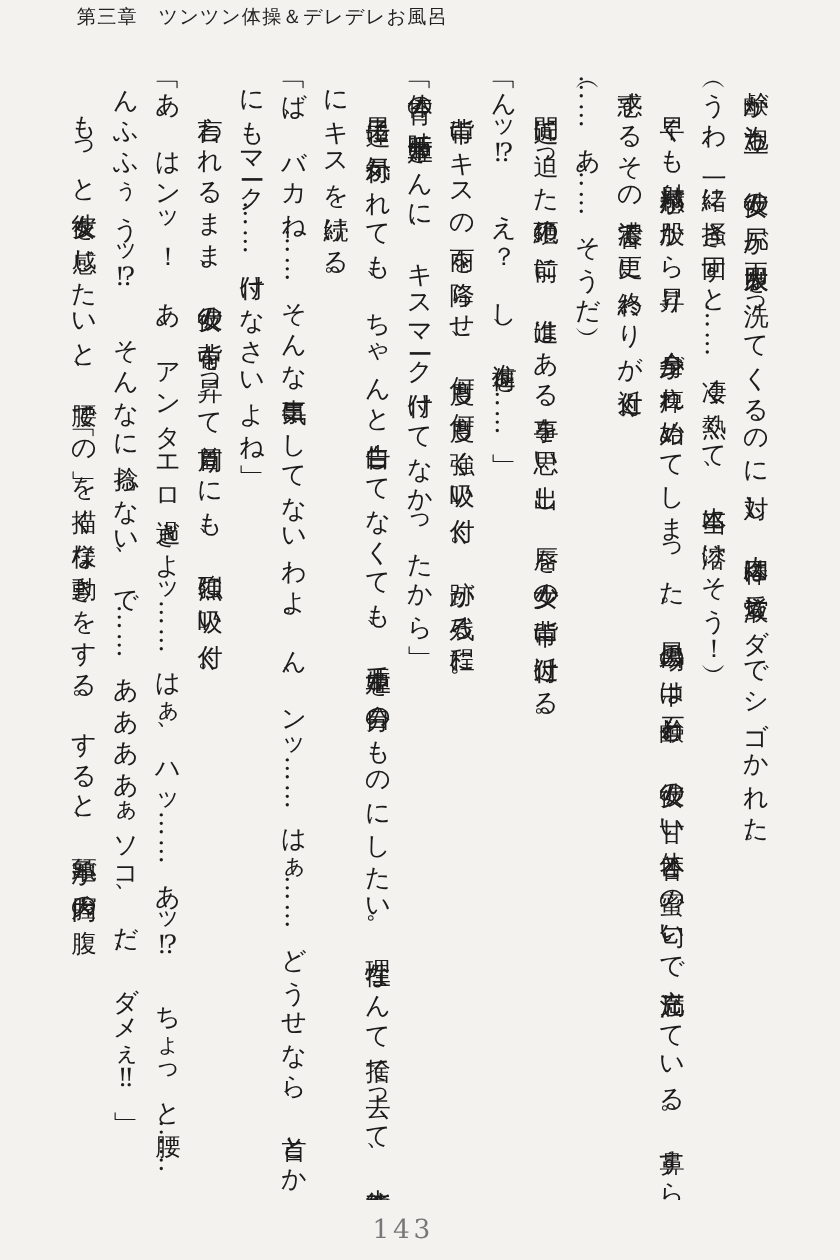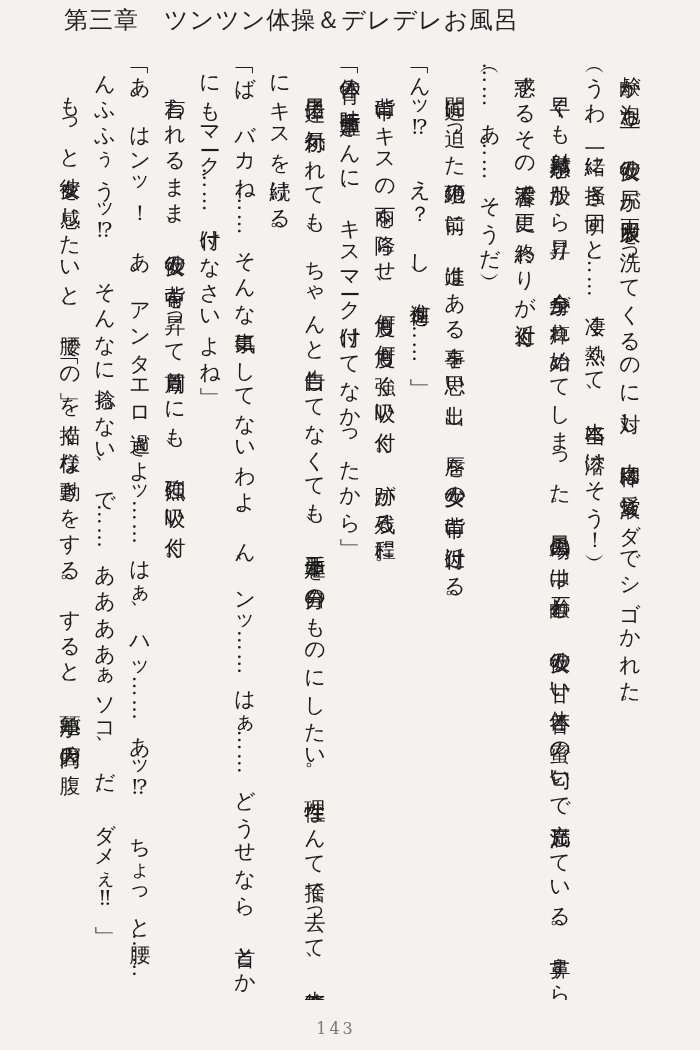--- a/index.html
+++ b/index.html
@@ -12,21 +12,21 @@
     height: 1050px;
     background: #f3f2ef;
     overflow: hidden;
     font-family: "DejaVu Serif", "Liberation Serif", serif;
     color: #1c1c1c;
   }
   .chapter-header {
     position: absolute;
     top: 4px;
     left: 64px;
-    font-size: 24px;
+    font-size: 16px;
     letter-spacing: 1px;
     white-space: nowrap;
     color: #222;
   }
   .body-text {
     position: absolute;
     top: 60px;
     right: 53px;
     width: 596px;
     height: 940px;
@@ -44,21 +44,21 @@
   }
   .body-text p.indent {
     text-indent: 1em;
   }
   .page-number {
     position: absolute;
     bottom: 12px;
     left: 0;
     width: 672px;
     text-align: center;
-    font-size: 16px;
+    font-size: 22px;
     letter-spacing: 3px;
     color: #777;
     font-family: "DejaVu Serif", "Liberation Serif", serif;
   }
 </style>
 </head>
 <body>
 
 <div class="page">
 

